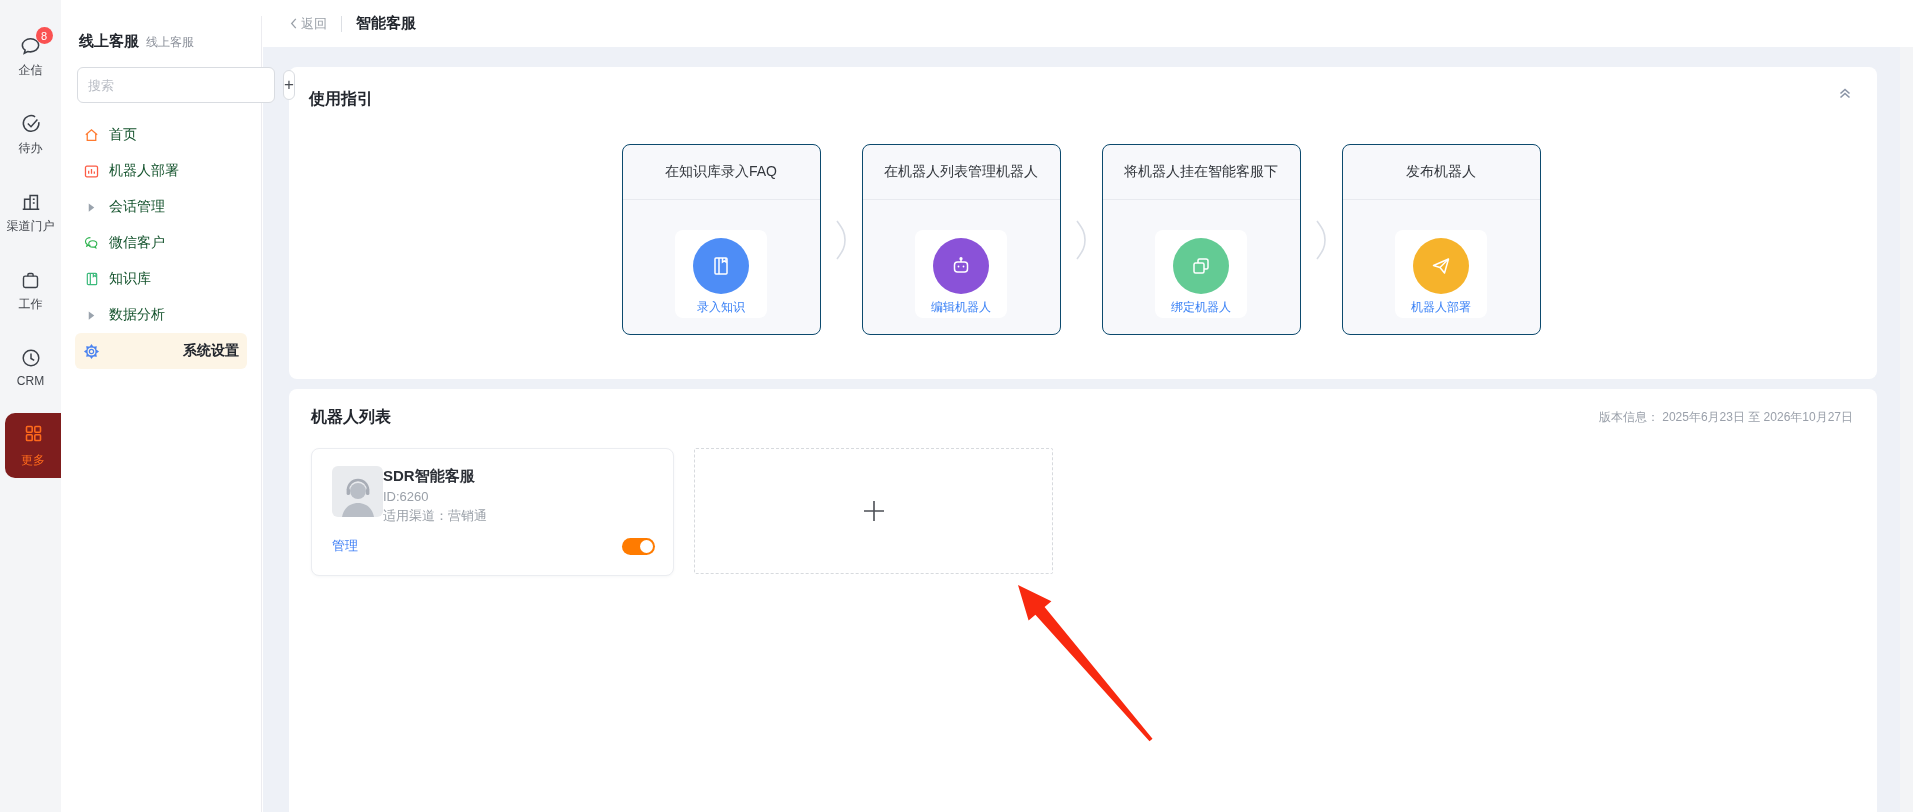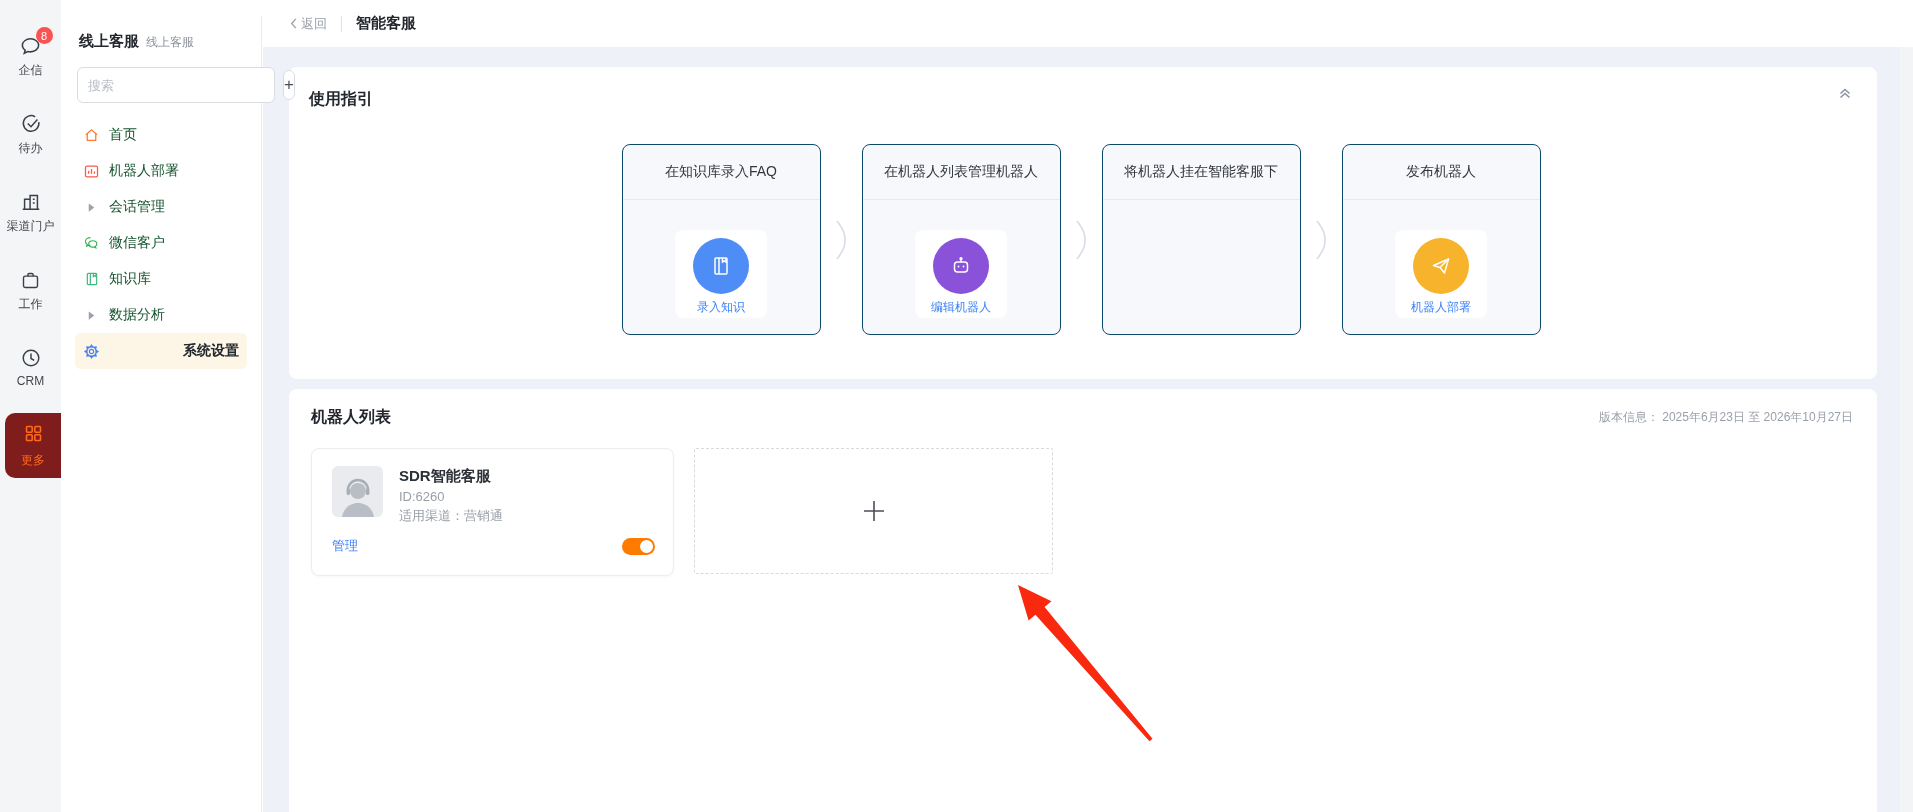--- a/index.html
+++ b/index.html
@@ -86,21 +86,21 @@
   .step-sep { width:41px; display:flex; align-items:center; justify-content:center; }
   
   .robots-card { margin-top:10px; height:440px; padding:18px 24px 0 22px; position:relative; }
   .robots-head { display:flex; align-items:center; justify-content:space-between; }
   .version-info { font-size:12px; color:#9aa0aa; }
   .robots-row { display:flex; gap:20px; margin-top:20px; }
   .robot-card {
     width:363px; height:128px; background:#fff; border:1px solid #ebedf1; border-radius:8px;
     box-shadow:0 1px 3px rgba(30,40,70,0.04); padding:17px 18px 0 20px;
   }
-  .robot-top { display:flex; gap:16px; }
+  .robot-top { display:flex; }
   .robot-avatar { width:51px; height:51px; border-radius:6px; background:#e9ebee; display:flex; align-items:flex-end; justify-content:center; overflow:hidden; flex:none; }
   .robot-info { display:flex; flex-direction:column; gap:3px; padding-top:1px; }
   .robot-name { font-size:15px; font-weight:bold; color:#2b2f36; }
   .robot-meta { font-size:13px; color:#9aa0a8; }
   .robot-bottom { display:flex; align-items:center; justify-content:space-between; margin-top:12px; }
   .manage-link { font-size:13px; color:#3d7ef5; cursor:pointer; }
   .toggle { width:33px; height:17px; border-radius:9px; background:#ff7b00; position:relative; cursor:pointer; }
   .toggle .knob { position:absolute; top:2px; right:2px; width:13px; height:13px; border-radius:50%; background:#fff; }
   .add-robot-box {
     width:359px; height:126px; border:1px dashed #d7dade; border-radius:2px;
@@ -311,20 +311,31 @@
         </div>
 
         <div class="step-sep">
           <svg width="14" height="42" viewBox="0 0 14 42">
               <path d="M3 2c6 8 8 12 8 19s-2 11-8 19" fill="none" stroke="#d9dde5" stroke-width="1.6"></path>
             </svg>
         </div>
 
         <div class="step-card">
           <div class="step-header">将机器人挂在智能客服下</div>
+          <div class="step-body">
+            <div class="step-tile">
+              <span class="step-circle" style="background: rgb(99, 203, 148);">
+                <svg width="24" height="24" viewBox="0 0 24 24" fill="none" stroke="#fff" stroke-width="1.5">
+                  <rect x="5" y="9" width="10" height="10" rx="1.5"></rect>
+                  <path d="M9 9V6.5A1.5 1.5 0 0 1 10.5 5H17a2 2 0 0 1 2 2v6.5a1.5 1.5 0 0 1-1.5 1.5H15"></path>
+                </svg>
+              </span>
+              <span class="step-label">绑定机器人</span>
+            </div>
+          </div>
         </div>
 
         <div class="step-sep">
           <svg width="14" height="42" viewBox="0 0 14 42">
               <path d="M3 2c6 8 8 12 8 19s-2 11-8 19" fill="none" stroke="#d9dde5" stroke-width="1.6"></path>
             </svg>
         </div>
 
         <div class="step-card">
           <div class="step-header">发布机器人</div>

